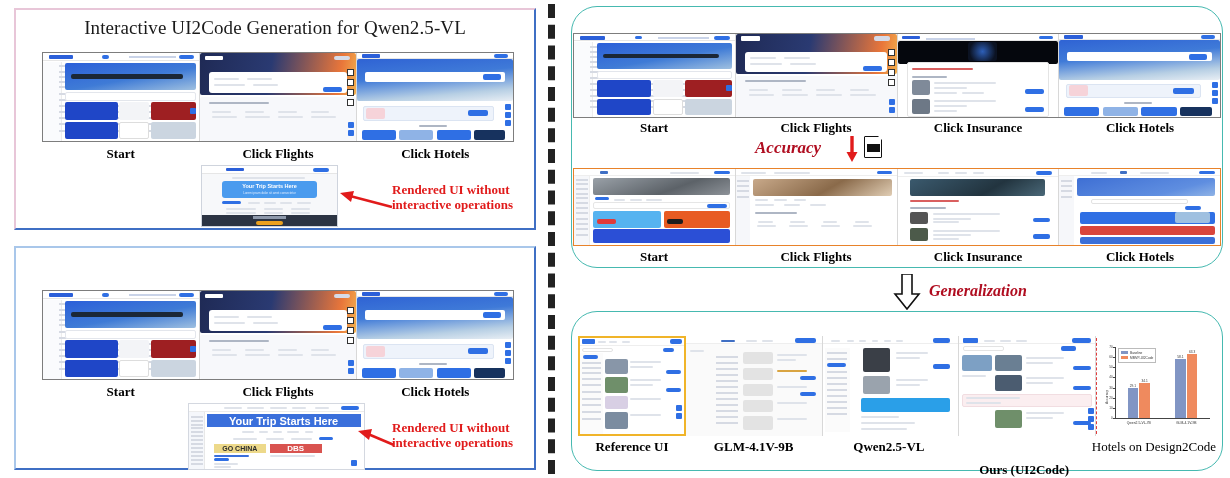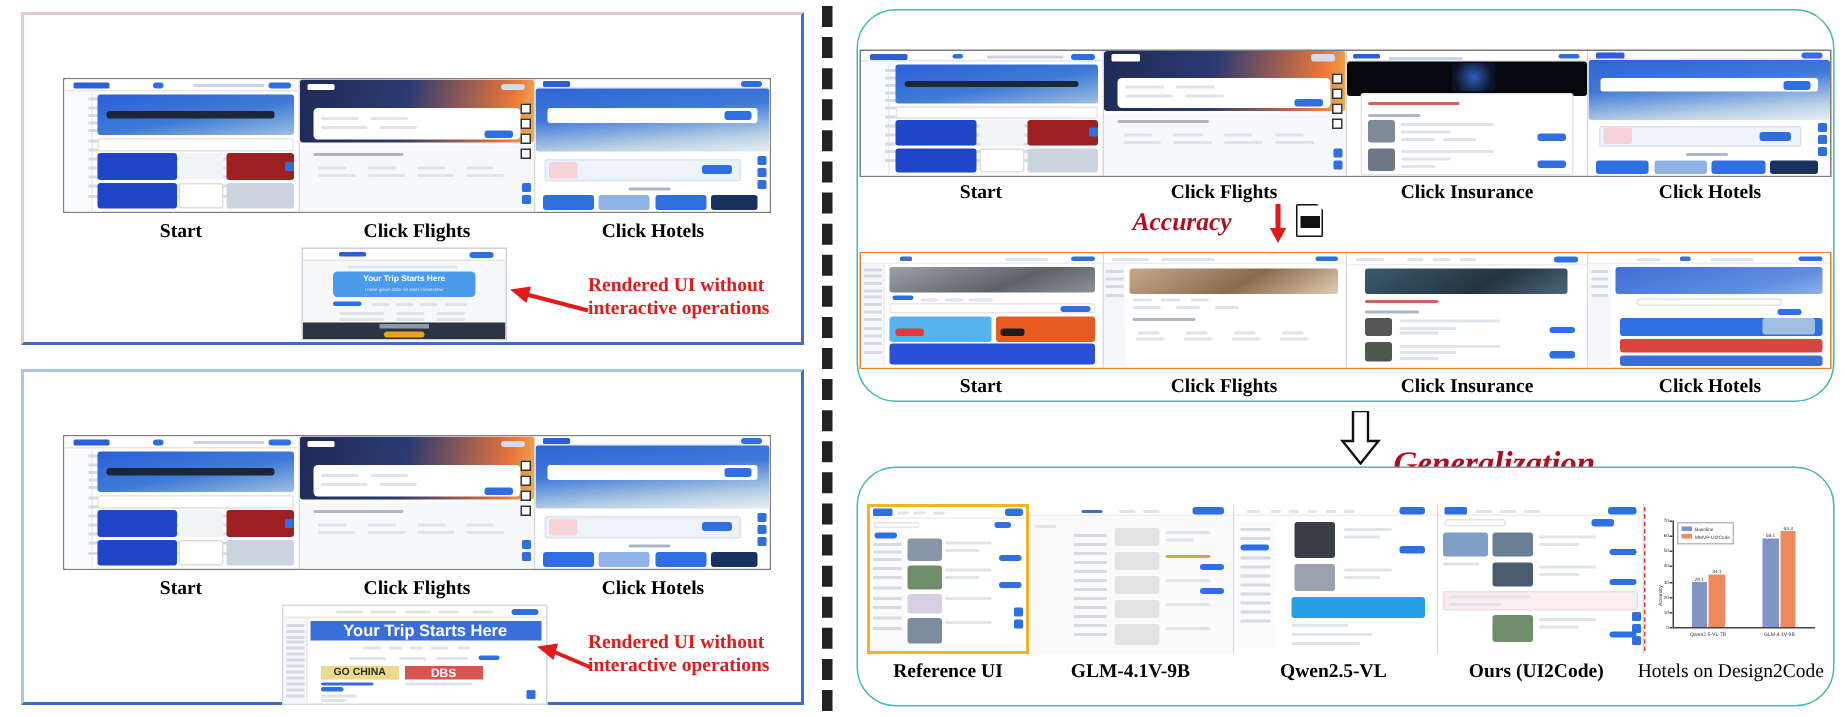--- a/index.html
+++ b/index.html
@@ -94,20 +94,21 @@
   .legtx { font-size:3.2px; color:#333; white-space:nowrap;
            font-family:"Liberation Sans", sans-serif; }
   .dashsep { position:absolute; border-left:1.4px dashed #e23b3b; }
 </style>
 </head>
 <body>
 
 <div id="root">
 
   <div class="panel" id="panel-qwen" style="left:14px;top:8px;width:522px;height:222px;border:2px solid #e8c6d8;border-right-color:#3f6fc4;border-bottom-color:#3f6fc4;">
+    <div class="panel-title" style="position:absolute;left:0;right:0;top:7px;font-size:19px;">Interactive UI2Code Generation for Qwen2.5-VL</div>
 
     <div class="strip bordered" style="left:26px;top:42px;width:472px;height:90px;">
 
       <div class="shot">
         <div class="pg">
           <div class="topbar"></div>
           <div class="logo" style="left:4%;top:2%;width:15%;height:5%;"></div>
           <div class="btnblue" style="left:38%;top:2.6%;width:4%;height:4%;"></div>
           <div class="navline" style="left:55%;top:3.5%;width:30%;"></div>
           <div class="btnblue" style="right:3%;top:2.2%;width:10%;height:5%;"></div>
@@ -654,21 +655,21 @@
   <div class="caprow" style="left:573px;top:249px;width:648px;">
     <div class="cap" style="font-size:13px;">Start</div>
     <div class="cap" style="font-size:13px;">Click Flights</div>
     <div class="cap" style="font-size:13px;">Click Insurance</div>
     <div class="cap" style="font-size:13px;">Click Hotels</div>
   </div>
 
   <svg class="arrow" style="left:893px;top:274px;" width="28" height="36" viewBox="0 0 28 36">
     <path d="M9 0 L19 0 L19 20 L26 20 L14 35 L2 20 L9 20 Z" fill="#ffffff" stroke="#111" stroke-width="1.6" stroke-linejoin="miter"></path>
   </svg>
-  <div class="scriptlabel" style="left:929px;top:296px;font-size:22px;">Generalization</div>
+  <div class="scriptlabel" style="left:929px;top:282px;font-size:16px;">Generalization</div>
 
   <div class="roundgroup" style="left:571px;top:311px;width:652px;height:160px;"></div>
 
   <div class="strip" style="left:578px;top:336px;width:638px;height:100px;">
 
     <div class="shot" style="flex:0 0 108px;border:2px solid #f0b429;">
       <div class="pg">
         <div style="position:absolute;left:0;top:0;right:0;height:8%;background:#fff;border-bottom:1px solid #eee;"></div>
         <div class="logo" style="left:2%;top:1.5%;width:12%;height:5%;background:#2f6fe4;"></div>
         <div class="line" style="left:17%;top:3.5%;width:8%;"></div>
@@ -862,17 +863,17 @@
             </div>
           </div>
       </div>
     </div>
   </div>
 
   <div class="caprow" style="left:578px;top:439px;width:638px;">
     <div class="cap" style="flex:0 0 108px;font-size:13px;">Reference UI</div>
     <div class="cap" style="font-size:13px;">GLM-4.1V-9B</div>
     <div class="cap" style="font-size:13px;">Qwen2.5-VL</div>
-    <div class="cap" style="font-size:13px;">Ours (UI2Code)</div>
+    <div class="cap" style="font-size:13px;margin-top:23px;">Ours (UI2Code)</div>
     <div class="cap" style="flex:0 0 120px;font-size:13px;font-weight:normal;">Hotels on Design2Code</div>
   </div>
 
 </div>
 
 </body></html>

